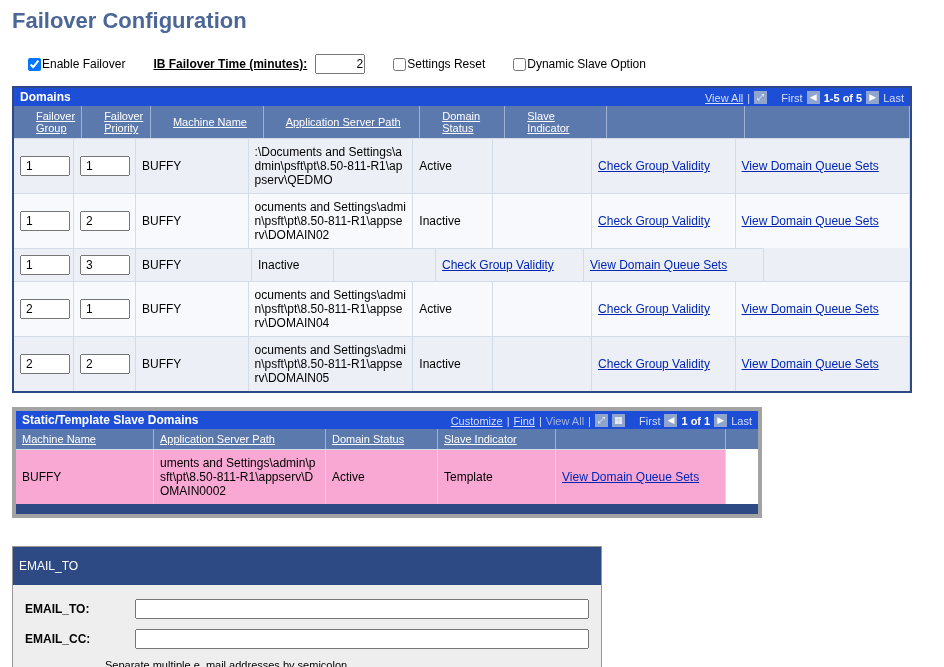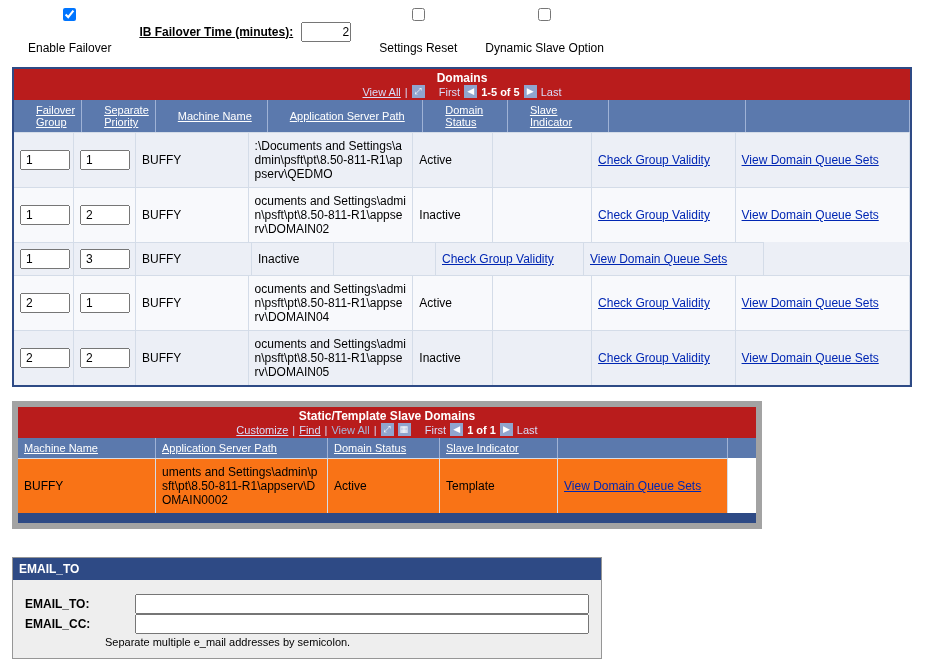--- a/index.html
+++ b/index.html
@@ -1,28 +1,28 @@
 <!DOCTYPE html>
 <html><head>
 <meta charset="utf-8">
 <style>
   * { box-sizing: border-box; margin: 0; padding: 0; }
   body { font-family: Arial, sans-serif; font-size: 12px; background: #fff; color: #000; }
   .page { width: 944px; padding: 8px 12px; }
   .page-title { color: #4c6797; font-size: 22px; font-weight: bold; margin-bottom: 20px; }
   .top-row { display: flex; align-items: center; gap: 28px; margin-bottom: 12px; padding-left: 16px; }
-  .chk { display: flex; align-items: center; gap: 20px; flex-direction: column; }
+  .chk { display: flex; align-items: center; gap: 1px; }
   .chk input[type=checkbox] { width: 13px; height: 13px; }
   .chk label { font-size: 12px; }
   .timefield { display: flex; align-items: center; gap: 8px; }
   .timefield label { font-weight: bold; text-decoration: underline; }
   .timefield input { width: 50px; text-align: right; height: 20px; font-size: 12px; }
   
   .grid { border: 2px solid #2e4a85; width: 900px; }
-  .grid-head { background: #b91c1c; color: #fff; display: flex; align-items: center; padding: 2px 6px; font-weight: bold; flex-direction: column; }
+  .grid-head { background: #1d4ed8; color: #fff; display: flex; align-items: center; padding: 2px 6px; font-weight: bold; }
   .grid-head .title { flex: 1; }
   .grid-nav { font-weight: normal; font-size: 11px; display: flex; align-items: flex-end; gap: 4px; color: #d7defa; }
   .grid-nav a { color: #d7defa; text-decoration: underline; cursor: pointer; }
   .grid-nav .icon { display: inline-block; width: 13px; height: 13px; background: #90a5ce; font-size: 9px; line-height: 13px; text-align: center; color: #fff; }
   .grid-cols { display: flex; background: #5b79ad; color: #fff; font-size: 11px; }
   .grid-cols > div { border-right: 1px solid #9fb2d6; padding: 4px 6px; display: flex; align-items: center; margin-left: 16px; }
   .grid-cols a { color: #fff; text-decoration: underline; cursor: pointer; }
   .domains-rows > .row { display: flex; align-items: stretch; }
   .domains-rows > .row > div { border-right: 1px solid #d4dce8; border-top: 1px solid #d4dce8; padding: 6px 6px; display: flex; align-items: center; }
   .row:nth-child(odd) { background: #eceff6; }
@@ -32,45 +32,46 @@
   
   .d-col1 { width: 60px; }
   .d-col2 { width: 62px; }
   .d-col3 { width: 116px; }
   .d-col4 { width: 170px; word-break: break-all; }
   .d-col5 { width: 82px; }
   .d-col6 { width: 102px; }
   .d-col7 { width: 148px; }
   .d-col8 { width: 180px; }
   
-  .grid2 { border: 6px solid #a3a3a3; width: 750px; margin-top: 14px; }
+  .grid2 { border: 4px solid #a3a3a3; width: 750px; margin-top: 14px; }
   .s-col1 { width: 138px; }
   .s-col2 { width: 172px; word-break: break-all; }
   .s-col3 { width: 112px; }
   .s-col4 { width: 118px; }
   .s-col5 { width: 170px; }
   .grid2-cols { display: flex; background: #5b79ad; color: #fff; font-size: 11px; }
   .grid2-cols > div { border-right: 1px solid #9fb2d6; padding: 4px 6px; }
   .grid2-cols a { color: #fff; text-decoration: underline; }
   .grid2-row { display: flex; }
-  .grid2-row > div { border-right: 1px solid #d4dce8; border-top: 1px solid #d4dce8; padding: 6px 6px; background: #f97316; display: flex; align-items: center; }
+  .grid2-row > div { border-right: 1px solid #d4dce8; border-top: 1px solid #d4dce8; padding: 6px 6px; background: #f9a8d4; display: flex; align-items: center; }
   .grid2-foot { background: #2e4a85; height: 10px; }
   
   .email-box { width: 590px; margin-top: 28px; border: 1px solid #969696; }
-  .email-head { background: #2e4a85; color: #fff; font-weight: bold; padding: 4px 6px; font-size: 12px; }
+  .email-head { background: #2e4a85; color: #fff; font-weight: normal; padding: 12px 6px; font-size: 12px; }
   .email-body { background: #eee; padding: 14px 12px 10px 12px; }
-  .email-row { display: flex; align-items: center; }
+  .email-row { display: flex; align-items: center; margin-bottom: 10px; }
   .email-row label { width: 110px; font-weight: bold; font-size: 12px; }
   .email-row input { flex: 1; height: 20px; font-size: 12px; }
   .email-note { text-align: left; padding-left: 80px; font-size: 11px; margin-top: 2px; }
 </style>
 </head>
 <body>
 
 <div class="page">
+  <div class="page-title">Failover Configuration</div>
 
   <div class="top-row">
     <div class="chk">
       <input type="checkbox" id="cbEnable" checked="" style="">
       <label for="cbEnable">Enable Failover</label>
     </div>
     <div class="timefield">
       <label>IB Failover Time (minutes):</label>
       <input type="text" value="2" style="">
     </div>
@@ -96,21 +97,21 @@
         <b style="color:#fff;">1-5 of 5</b>
         <span class="icon">▶</span>
         <span>Last</span>
       </span>
     </div>
     <div class="grid-cols">
       <div class="d-col1">
           <a>Failover Group</a>
         </div>
       <div class="d-col2">
-          <a>Separate Priority</a>
+          <a>Failover Priority</a>
         </div>
       <div class="d-col3">
           <a>Machine Name</a>
         </div>
       <div class="d-col4">
           <a>Application Server Path</a>
         </div>
       <div class="d-col5">
           <a>Domain Status</a>
         </div>

